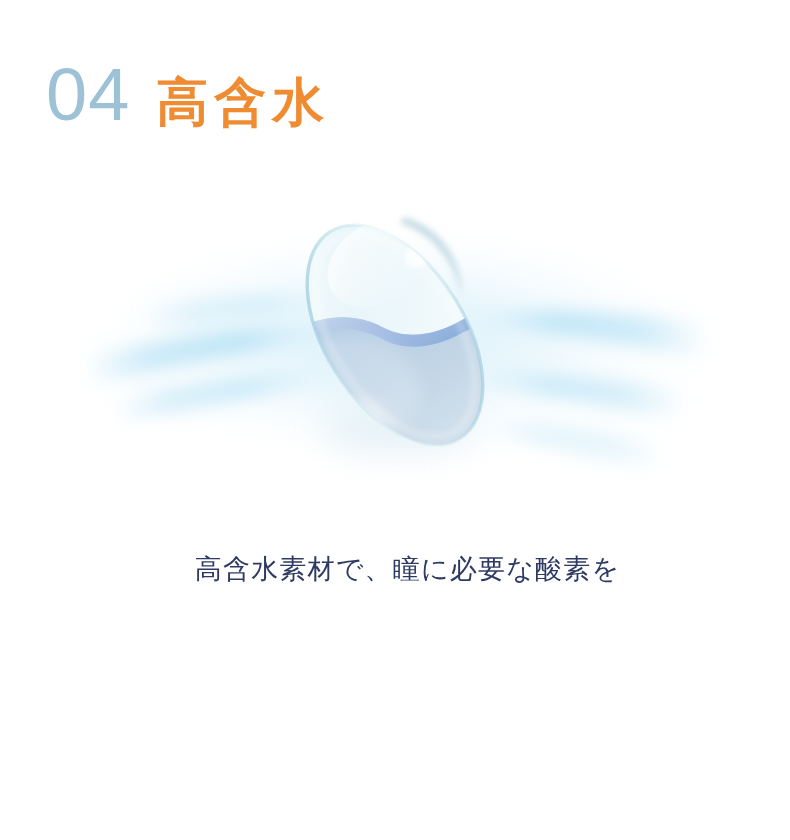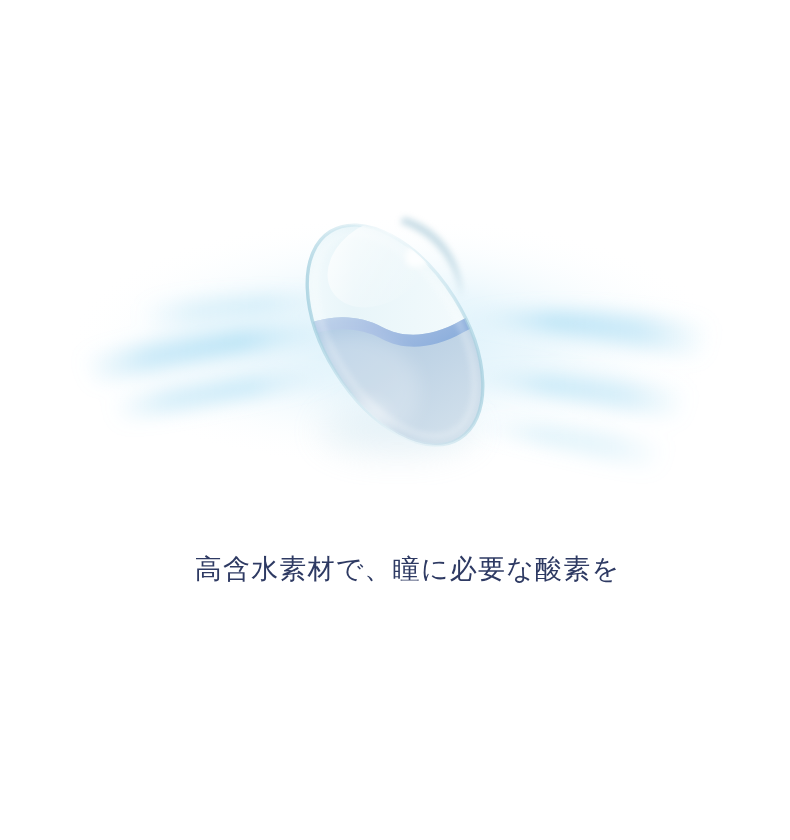--- a/index.html
+++ b/index.html
@@ -76,20 +76,24 @@
     line-height: 58px;
     white-space: nowrap;
     margin-left: 25px;
   }
 </style>
 </head>
 <body>
 
 <div class="page">
 
+  <div class="heading">
+    <span class="heading-number">04</span>
+    <span class="heading-title">高含水</span>
+  </div>
 
   <div class="hero">
     <svg class="hero-svg" viewBox="0 0 790 300" xmlns="http://www.w3.org/2000/svg">
       <defs>
 
         <radialGradient id="halo" cx="50%" cy="52%" r="50%">
           <stop offset="0%" stop-color="#bfe6f7" stop-opacity="0.62"></stop>
           <stop offset="42%" stop-color="#cfecf9" stop-opacity="0.42"></stop>
           <stop offset="72%" stop-color="#e4f5fc" stop-opacity="0.18"></stop>
           <stop offset="100%" stop-color="#ffffff" stop-opacity="0"></stop>

